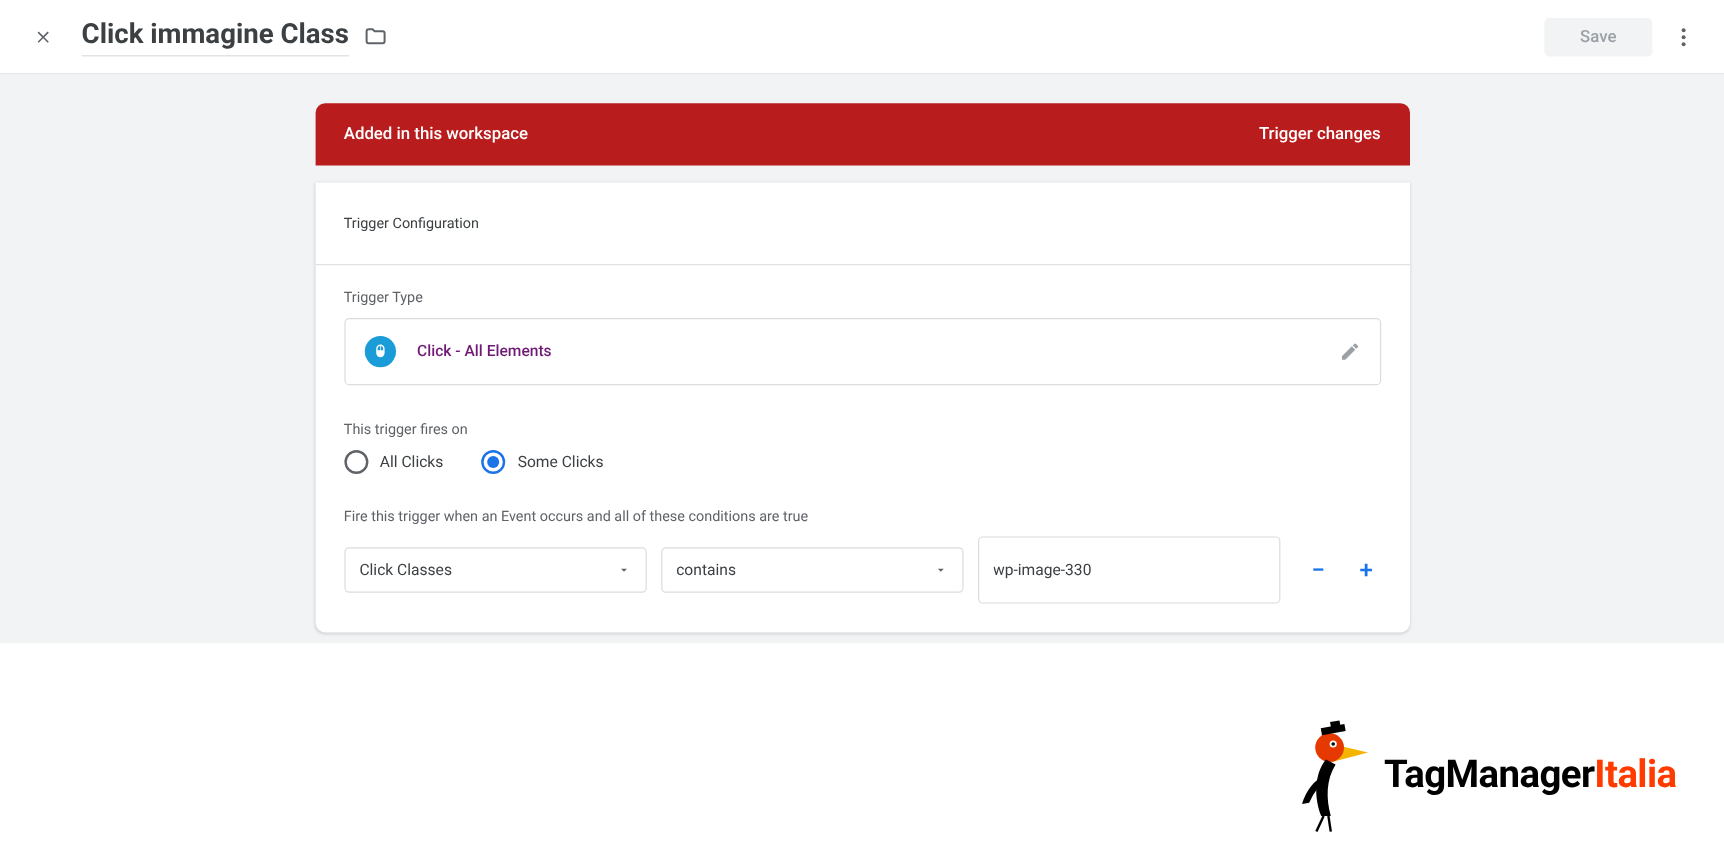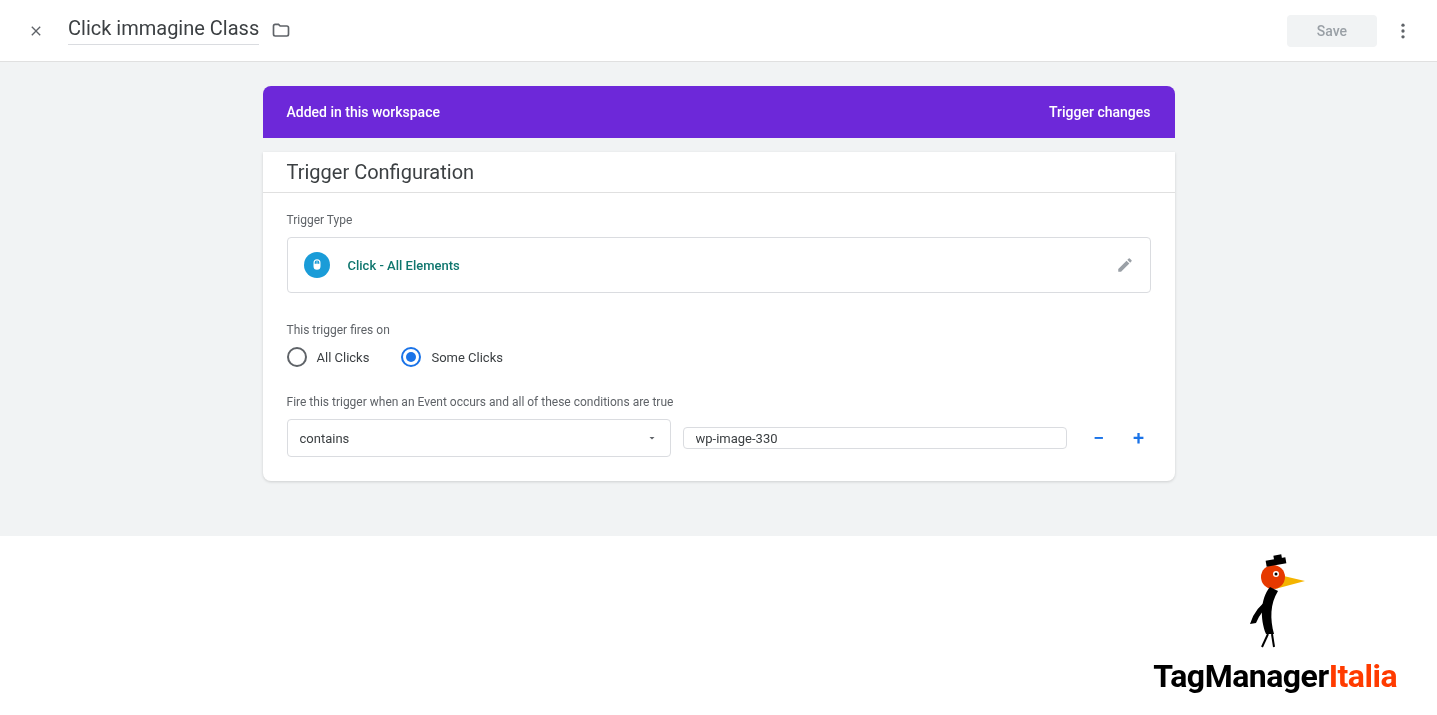--- a/index.html
+++ b/index.html
@@ -9,66 +9,66 @@
   
   .topbar {
     display: flex; align-items: center; height: 62px; padding: 0 24px;
     border-bottom: 1px solid #e0e0e0; background: #fff;
   }
   .topbar .close {
     width: 24px; height: 24px; display: flex; align-items: center; justify-content: center;
     color: #5f6368; cursor: pointer; margin-right: 20px;
   }
   .topbar .title {
-    font-size: 20px; color: #3c4043; border-bottom: 1px solid #dadce0; padding-bottom: 4px;
-    margin-right: 12px; font-weight: 400;
+    font-size: 23px; color: #3c4043; border-bottom: 1px solid #dadce0; padding-bottom: 4px;
+    margin-right: 12px; font-weight: 700;
   }
   .topbar .folder-icon { color: #5f6368; display: flex; align-items: center; }
   .topbar .spacer { flex: 1; }
   .topbar .save-btn {
     background: #f1f3f4; color: #9aa0a6; border: none; padding: 8px 30px;
     border-radius: 4px; font-size: 14px; font-weight: 500; cursor: default; margin-right: 16px;
   }
   .topbar .more-icon { color: #5f6368; cursor: pointer; display:flex; align-items:center; }
 
   
   .canvas {
     background: #f1f3f4; padding: 24px 0 0 0; min-height: 474px; display: flex; justify-content: center;
   }
   .panel {
     width: 912px; max-width: calc(100% - 48px);
   }
   .banner {
-    background: #6d28d9; color: #fff; border-radius: 8px 8px 0 0;
+    background: #b91c1c; color: #fff; border-radius: 8px 8px 0 0;
     display: flex; align-items: flex-end; justify-content: space-between;
     padding: 18px 24px; font-size: 14px; font-weight: 500;
   }
   .banner .abandon { cursor: pointer; }
   .card {
     background: #fff; border-radius: 0 0 8px 8px; box-shadow: 0 1px 3px rgba(0,0,0,.15);
     margin-top: 14px; padding: 0 0 24px 0;
   }
   .card-header {
-    padding: 8px 24px; font-size: 20px; color: #3c4043;
+    padding: 27px 24px; font-size: 12px; color: #3c4043;
     border-bottom: 1px solid #e0e0e0;
   }
   .card-body { padding: 20px 24px 0 24px; }
   .subtle-label { font-size: 12px; color: #5f6368; margin-bottom: 10px; }
 
   
   .trigger-type-row {
     border: 1px solid #dadce0; border-radius: 4px; padding: 14px 16px;
     display: flex; align-items: center; gap: 18px; margin-bottom: 30px;
     cursor: pointer;
   }
   .trigger-type-row .tt-icon {
     width: 26px; height: 26px; border-radius: 50%; background: #1a9cd8;
     display: flex; align-items: center; justify-content: center; color: #fff;
   }
-  .trigger-type-row .tt-text { font-size: 13px; color: #0f766e; font-weight: 500; }
+  .trigger-type-row .tt-text { font-size: 13px; color: #701a75; font-weight: 500; }
   .trigger-type-row .spacer { flex:1; }
   .trigger-type-row .edit-icon { color: #9aa0a6; }
 
   
   .radio-row { display: flex; gap: 32px; margin-bottom: 28px; }
   .radio-item { display: flex; align-items: center; gap: 10px; cursor: pointer; }
   .radio-outer {
     width: 20px; height: 20px; border-radius: 50%; border: 2px solid #5f6368;
     display: flex; align-items: center; justify-content: center;
   }
@@ -84,34 +84,34 @@
     display: flex; gap: 12px; align-items: center;
   }
   .ui-select {
     border: 1px solid #dadce0; border-radius: 4px; height: 38px;
     padding: 0 12px; display:flex; align-items:center; justify-content:space-between;
     font-size: 13px; color: #3c4043; cursor: pointer; flex:1; background:#fff;
     min-width: 0;
   }
   .ui-select .caret { color: #5f6368; display:flex; }
   .ui-input {
-    border: 1px solid #dadce0; border-radius: 4px; height: 22px;
+    border: 1px solid #dadce0; border-radius: 4px; height: 56px;
     padding: 0 12px; font-size: 13px; color: #3c4043; flex:1; outline:none;
     min-width: 0;
   }
   .cond-buttons { display:flex; gap:16px; padding-left:8px; }
   .cond-btn {
     width: 24px; height: 24px; display:flex; align-items:center; justify-content:center;
     color: #1a73e8; font-size: 20px; font-weight: 500; cursor: pointer; user-select:none;
   }
 
   
   .watermark {
     position: fixed; right: 40px; bottom: 20px; pointer-events: none;
-    display:flex; align-items:center; gap:8px;flex-direction:column;
+    display:flex; align-items:center; gap:8px;
   }
   .watermark .bird { width:70px; height:100px; }
   .watermark .txt { font-size: 32px; font-weight:700; color:#000; letter-spacing:-0.5px; }
   .watermark .txt .it { color:#ff3b00; }
 
   svg { display:block; }
 </style>
 </head>
 <body>
 
@@ -175,20 +175,28 @@
           <div class="radio-item selected">
             <div class="radio-outer">
                 <div class="radio-inner"></div>
               </div>
             <span class="radio-label">Some Clicks</span>
           </div>
         </div>
 
         <div class="subtle-label">Fire this trigger when an Event occurs and all of these conditions are true</div>
         <div class="cond-row">
+          <div class="ui-select">
+            <span>Click Classes</span>
+            <span class="caret">
+                <svg width="12" height="12" viewBox="0 0 24 24">
+                  <path fill="currentColor" d="M7 10l5 5 5-5z"></path>
+                </svg>
+              </span>
+          </div>
           <div class="ui-select">
             <span>contains</span>
             <span class="caret">
                 <svg width="12" height="12" viewBox="0 0 24 24">
                   <path fill="currentColor" d="M7 10l5 5 5-5z"></path>
                 </svg>
               </span>
           </div>
           <input class="ui-input" type="text" value="wp-image-330" style="">
           <div class="cond-buttons">

